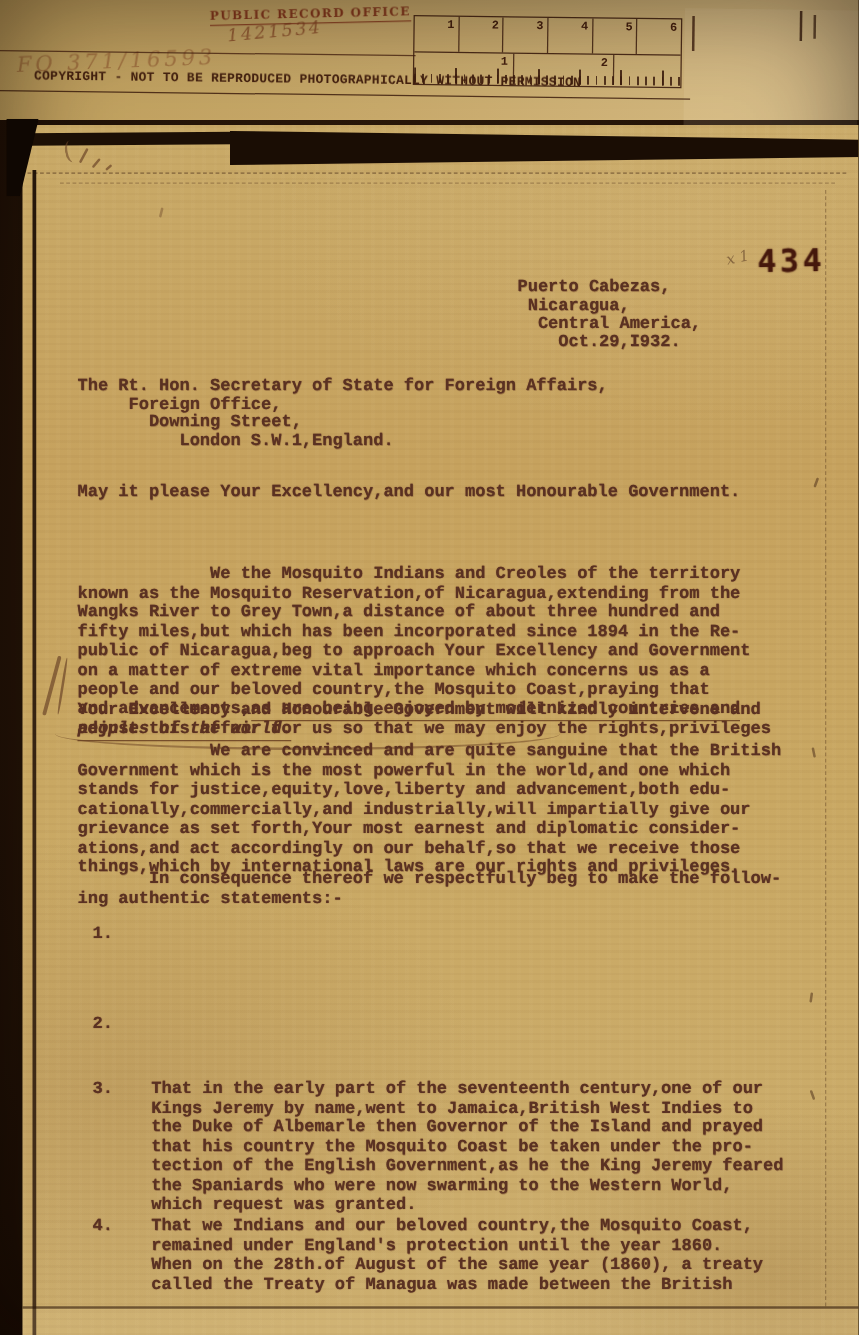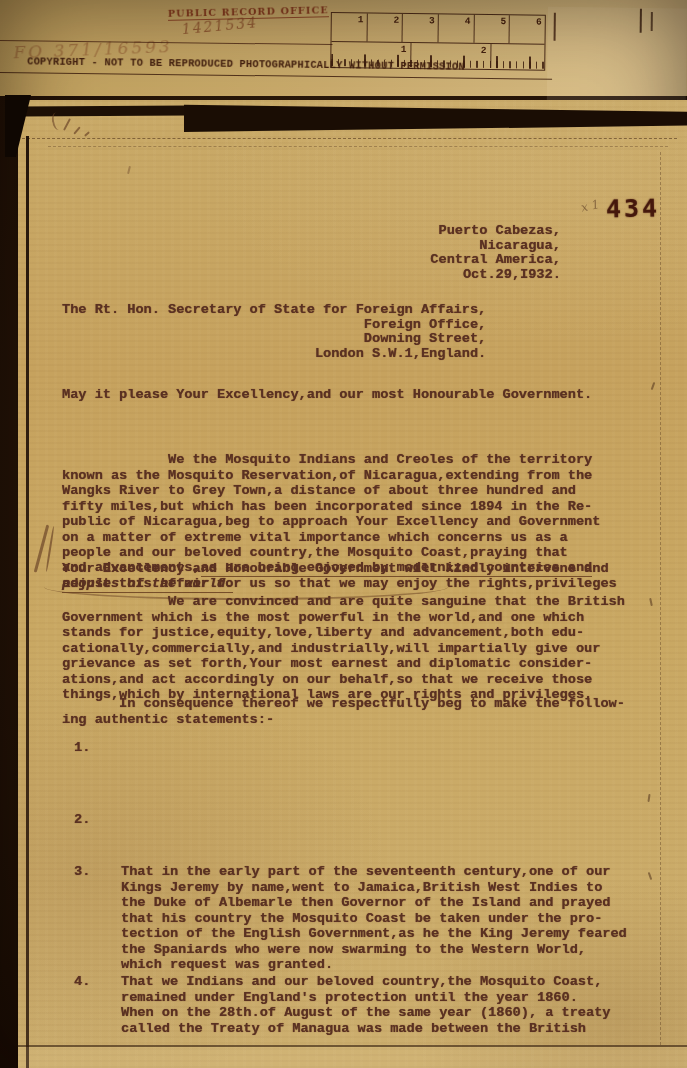--- a/index.html
+++ b/index.html
@@ -73,21 +73,21 @@
   .pg-rightdash{position:absolute;left:642px;top:52px;height:893px;border-left:1.2px dashed rgba(70,40,20,.35);}
   .pg-bottomline{position:absolute;left:0;top:945px;width:669px;border-top:2px solid rgba(48,26,11,.6);}
   .pg-bottomstrip{position:absolute;left:0;top:947px;width:669px;height:21px;background:rgba(245,225,180,.10);}
   
   .tw{position:absolute;white-space:pre;margin:0;
       font-family:"Liberation Mono","DejaVu Sans Mono",monospace;
       font-size:13.6px;font-weight:bold;line-height:15.5px;
       color:#5a3122;letter-spacing:0;
       text-shadow:0 0 .9px rgba(92,50,34,.75),.4px .4px 0 rgba(92,50,34,.3);
       filter:blur(.15px);}
-  .tw.small-lh{line-height:14.5px;text-align:right;}
+  .tw.small-lh{line-height:14.5px;}
   .u-pencil{border-bottom:1.7px solid rgba(104,63,33,.85);padding-bottom:1px;}
   .swoosh{position:absolute;left:26px;top:487px;width:404px;height:11px;
         border-bottom:2px solid rgba(104,63,33,.5);border-radius:50%/0 0 100% 100%;}
   .folio-stamp{position:absolute;left:588px;top:94px;
         font-family:"DejaVu Sans Mono",monospace;font-weight:bold;font-size:25px;letter-spacing:3px;
         color:#45180c;transform:rotate(-1deg);text-shadow:0 0 1.4px rgba(69,24,12,.8);filter:blur(.2px);}
   .folio-pencil{position:absolute;left:563px;top:99px;font-family:"DejaVu Serif",serif;
         font-style:italic;font-size:12px;color:rgba(80,50,30,.55);transform:rotate(-12deg);}
   
   .pmark{position:absolute;background:rgba(108,70,40,.7);border-radius:2px;}

